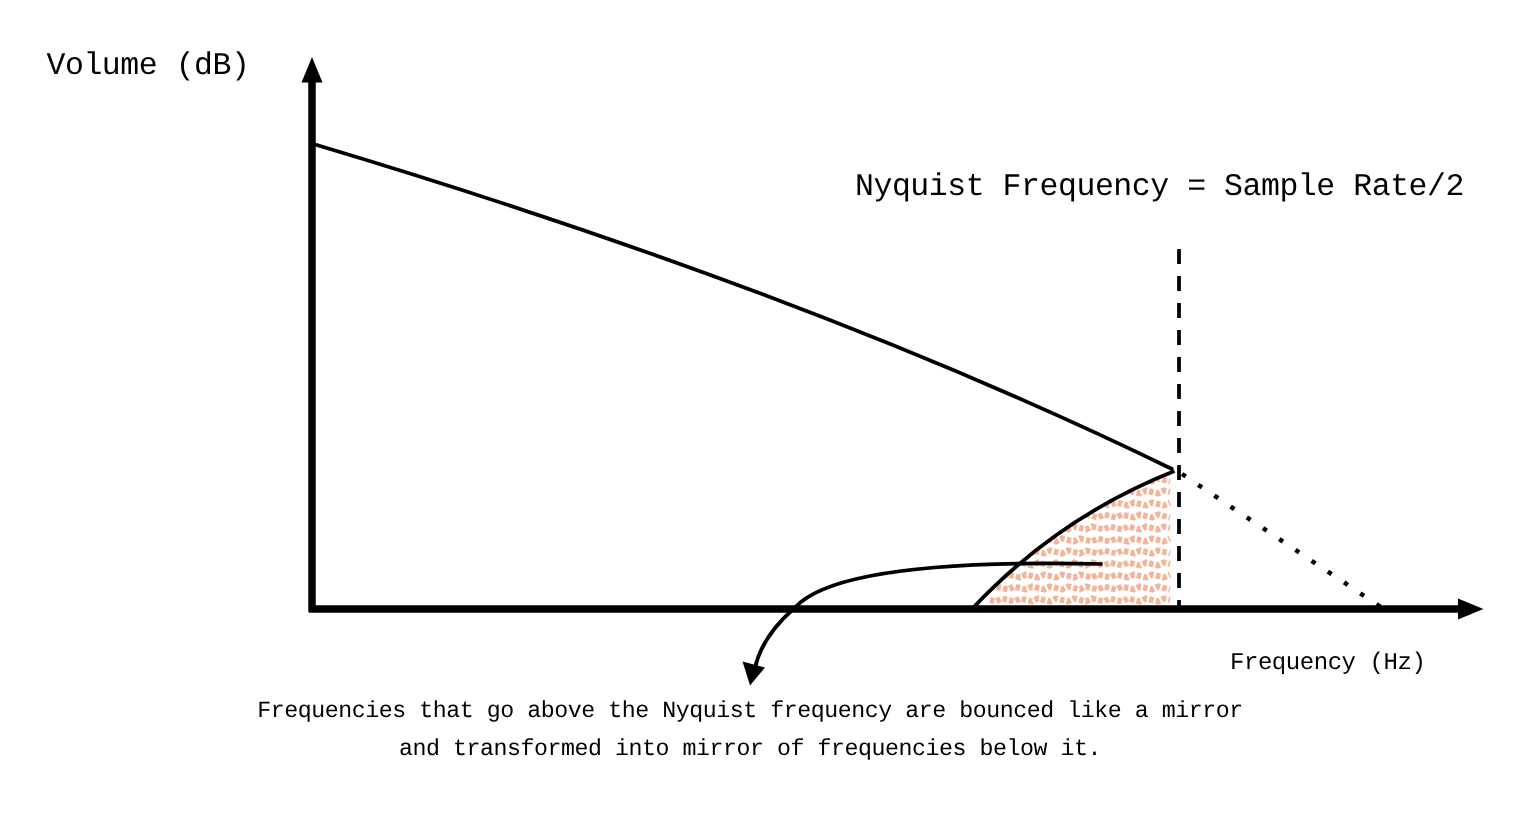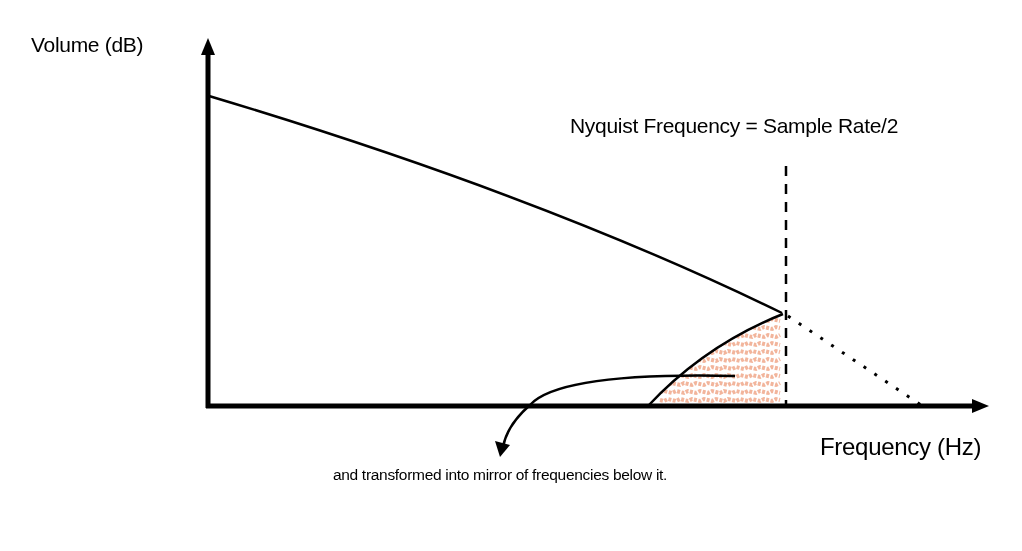--- a/index.html
+++ b/index.html
@@ -1,23 +1,23 @@
 <!DOCTYPE html>
 <html><head>
   <meta charset="utf-8">
   <style>
     html, body { margin: 0; padding: 0; background: #ffffff; }
     body { width: 1022px; height: 551px; position: relative; overflow: hidden;
            font-family: "Liberation Sans", "DejaVu Sans", sans-serif; color: #000; }
     #diagram { position: absolute; left: 0; top: 0; }
     .lbl { position: absolute; white-space: nowrap; color: #000;
-           font-family: Liberation Sans, sans-serif; }
+           font-family: Liberation Mono, monospace; }
     #y-label { left: 31px; top: 33px; font-size: 21px; letter-spacing: -0.3px; }
     #nyquist-label { left: 570px; top: 114px; font-size: 21px; letter-spacing: -0.3px; }
-    #x-label { left: 820px; top: 433px; font-size: 24px; letter-spacing: -0.3px; }
+    #x-label { left: 820px; top: 433px; font-size: 16px; letter-spacing: -0.3px; }
     #caption { left: 100px; top: 462px; width: 800px; text-align: center;
                font-size: 15.5px; line-height: 25px; letter-spacing: -0.3px; white-space: normal; }
   </style>
 </head>
 <body>
 
 <svg id="diagram" width="1022" height="551" viewBox="0 0 1022 551" xmlns="http://www.w3.org/2000/svg">
   <defs>
     <clipPath id="alias-clip">
       <path d="M648,406 Q705,345 783,314 L786,314 L786,406 Z"></path>
@@ -55,14 +55,15 @@
   <path d="M648,406 Q705,345 783,314" fill="none" stroke="#000" stroke-width="2.5"></path>
 
   <path d="M735,376 Q560,372 530,405 Q507,425 503,447" fill="none" stroke="#000" stroke-width="2.5"></path>
   <polygon points="500,457 495,441 510,445" fill="#000"></polygon>
 </svg>
 
 <div class="lbl" id="y-label">Volume (dB)</div>
 <div class="lbl" id="nyquist-label">Nyquist Frequency = Sample Rate/2</div>
 <div class="lbl" id="x-label">Frequency (Hz)</div>
 <div class="lbl" id="caption">
+  <div>Frequencies that go above the Nyquist frequency are bounced like a mirror</div>
   <div>and transformed into mirror of frequencies below it.</div>
 </div>
 
 </body></html>

